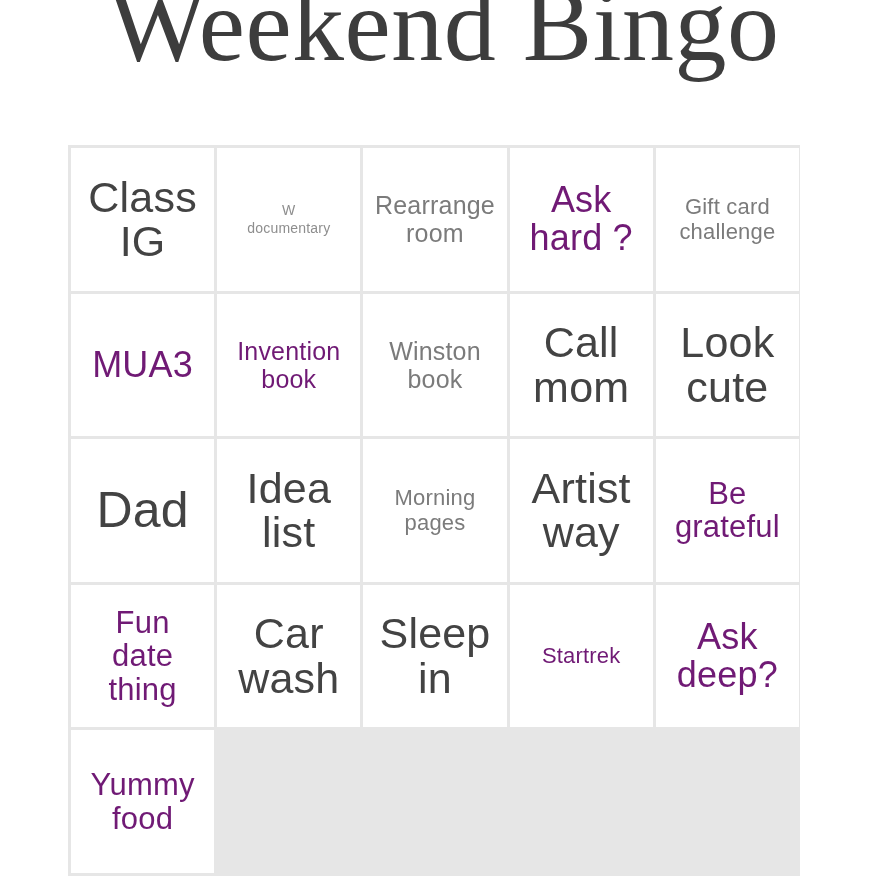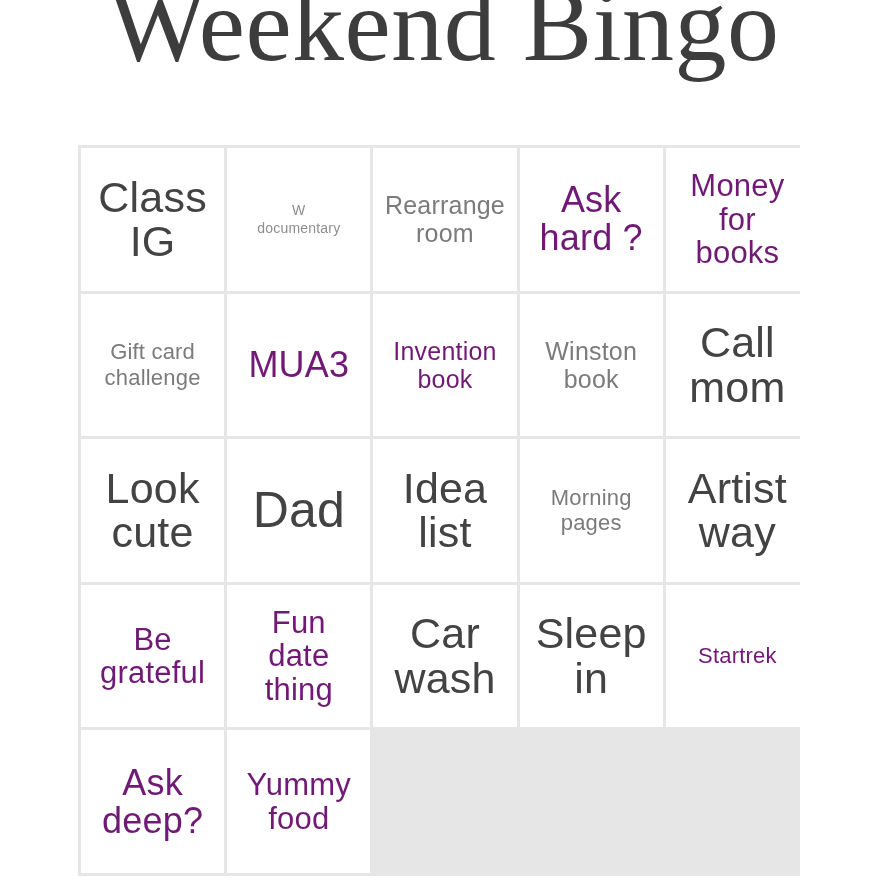--- a/index.html
+++ b/index.html
@@ -35,21 +35,21 @@
     line-height: 110px;
     font-weight: 400;
     color: #3d3d3d;
     letter-spacing: 0.5px;
     white-space: nowrap;
   }
 
   
   .grid-wrap {
     position: absolute;
-    left: 78px;
+    left: 68px;
     top: 145px;
     width: 734px;
     height: 731px;
     border-radius: 22px;
   }
   .grid {
     display: grid;
     grid-template-columns: repeat(5, 1fr);
     grid-template-rows: repeat(5, 1fr);
     width: 100%;
@@ -112,25 +112,20 @@
         </div>
         <div class="cell">
           <span class="cell-text sz-sm tone-light">Rearrange
 room</span>
         </div>
         <div class="cell">
           <span class="cell-text sz-md tone-mid">Ask
 hard ?</span>
         </div>
         <div class="cell">
-          <span class="cell-text sz-rg tone-mid">Money
-for
-books</span>
-        </div>
-        <div class="cell">
           <span class="cell-text sz-xs tone-light">Gift card
 challenge</span>
         </div>
         <div class="cell">
           <span class="cell-text sz-md tone-mid">MUA3</span>
         </div>
         <div class="cell">
           <span class="cell-text sz-sm tone-mid">Invention
 book</span>
         </div>

